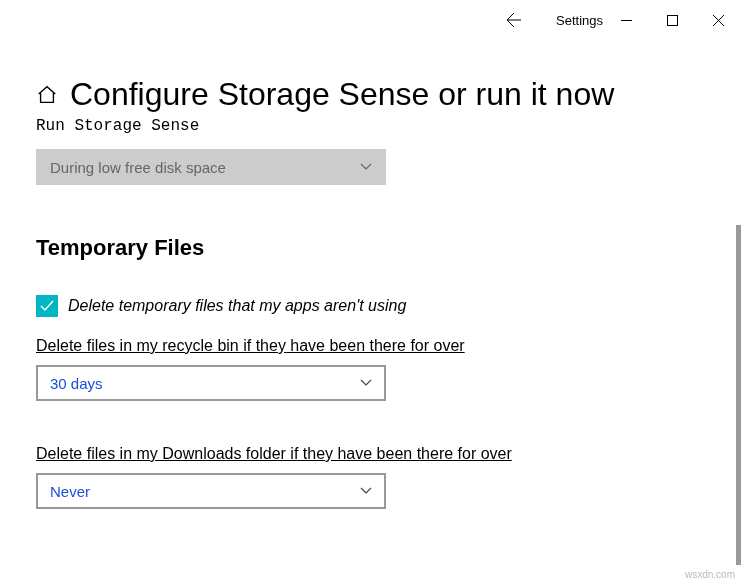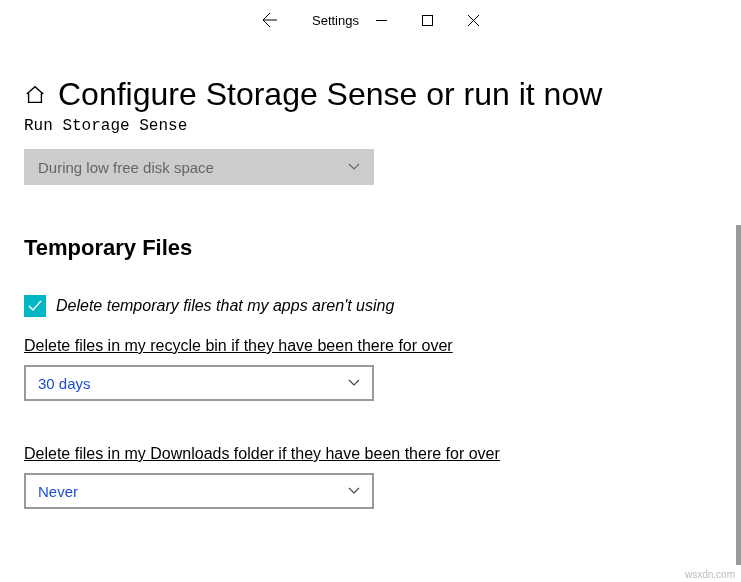--- a/index.html
+++ b/index.html
@@ -12,21 +12,21 @@
       width: 741px;
       height: 582px;
       background: #fff;
       position: relative;
       overflow: hidden;
     }
     .title-bar {
       height: 40px;
       display: flex;
       align-items: center;
-      justify-content: center;
+      justify-content: flex-end;
       padding: 0 0 0 8px;
     }
     .title-left {
       display: flex;
       align-items: center;
       gap: 24px;
     }
     .back-btn {
       width: 36px;
       height: 36px;
@@ -45,21 +45,21 @@
     }
     .window-btn {
       width: 46px;
       height: 32px;
       display: flex;
       align-items: center;
       justify-content: center;
       color: #000;
     }
     .content {
-      padding: 0 24px;
+      padding: 0 36px;
     }
     .page-header {
       display: flex;
       align-items: center;
       gap: 12px;
       margin-top: 36px;
       margin-bottom: 6px;
     }
     .home-icon {
       display: flex;

